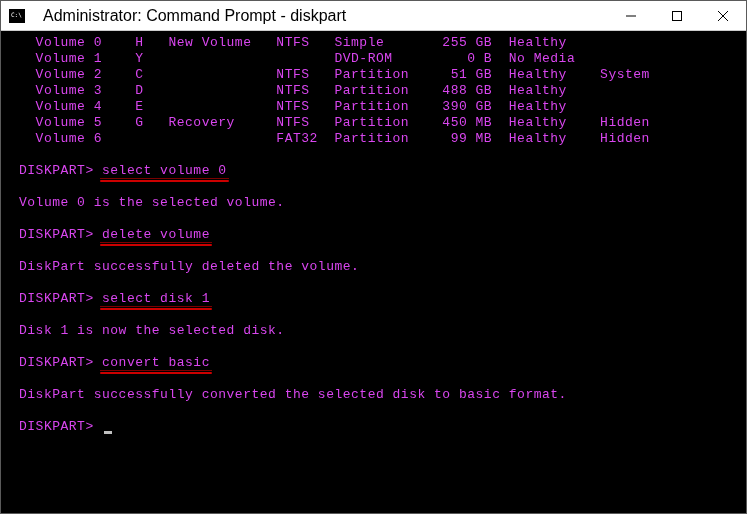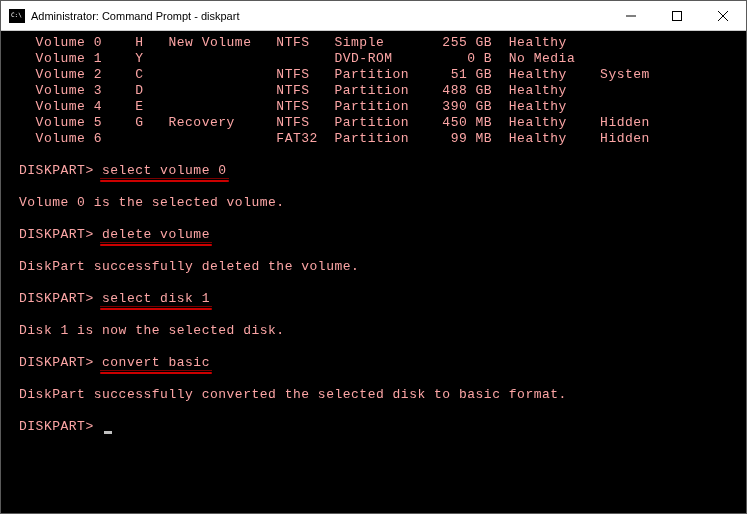--- a/index.html
+++ b/index.html
@@ -1,25 +1,25 @@
 <!DOCTYPE html>
 <html><head>
   <meta charset="utf-8">
   <style>
     * { margin: 0; padding: 0; box-sizing: border-box; }
     body { font-family: 'Consolas', 'Courier New', monospace; background: #fff; width: 747px; height: 514px; }
     .window { width: 747px; height: 514px; border: 1px solid #5a5a5a; display: flex; flex-direction: column; background: #fff; }
     .titlebar { height: 30px; background: #ffffff; display: flex; align-items: center; border-bottom: 1px solid #ccc; }
     .titlebar-icon { width: 16px; height: 14px; margin-left: 8px; background: #000; position: relative; border: 1px solid #000; }
     .titlebar-icon::before { content: "C:\\"; position: absolute; font-size: 6px; color: #fff; top: 1px; left: 1px; font-family: monospace; }
-    .title { font-family: 'Segoe UI', sans-serif; font-size: 11px; margin-left: 6px; flex: 1; color: #000; }
+    .title { font-family: 'Segoe UI', sans-serif; font-size: 16px; margin-left: 18px; flex: 1; color: #000; }
     .window-controls { display: flex; }
     .winbtn { width: 46px; height: 29px; display: flex; align-items: center; justify-content: center; font-family: 'Segoe UI', sans-serif; }
     .winbtn svg { width: 10px; height: 10px; }
-    .terminal { flex: 1; background: #000000; color: #fca5a5; padding: 4px 0 0 18px; font-size: 13px; line-height: 16px; letter-spacing: 0.5px; overflow: hidden; white-space: pre; }
+    .terminal { flex: 1; background: #000000; color: #d946ef; padding: 4px 0 0 18px; font-size: 13px; line-height: 16px; letter-spacing: 0.5px; overflow: hidden; white-space: pre; }
     .row { white-space: pre; }
     .ul { position: relative; display: inline-block; text-align: center; }
     .ul::after { content: ""; position: absolute; left: -2px; right: -2px; bottom: -3px; height: 2px; background: #cc0000; border-radius: 1px; }
     .ul::before { content: ""; position: absolute; left: -2px; right: -2px; bottom: 0px; height: 1px; background: #cc0000; opacity: 0.6; }
     .cursor { display: inline-block; width: 8px; height: 3px; background: #c0c0c0; vertical-align: bottom; margin-bottom: 1px; margin-left: 2px; }
   </style>
 </head>
 <body>
 
 <div class="window">

